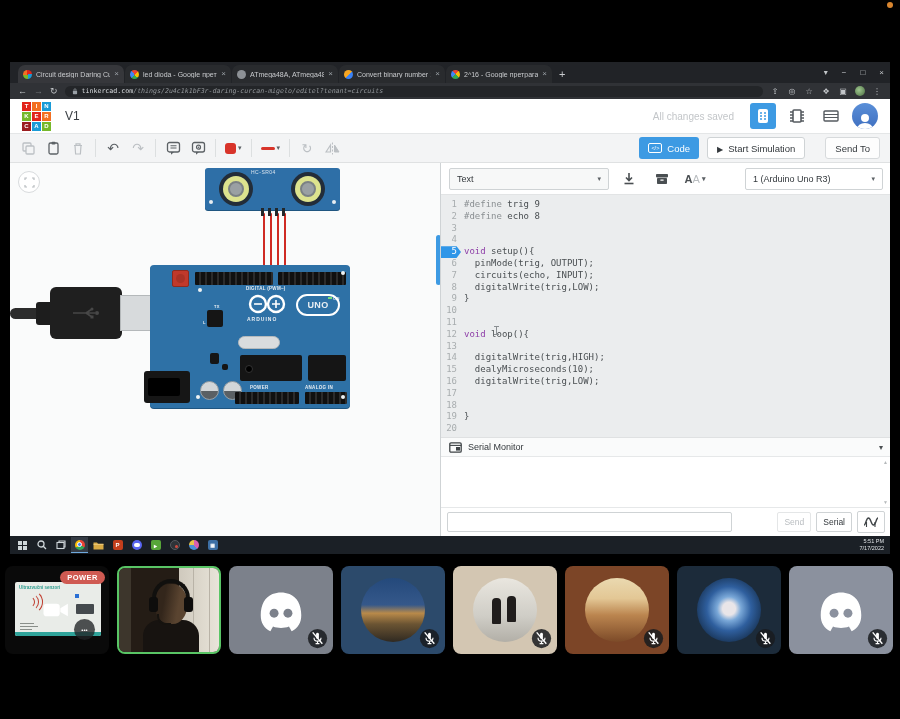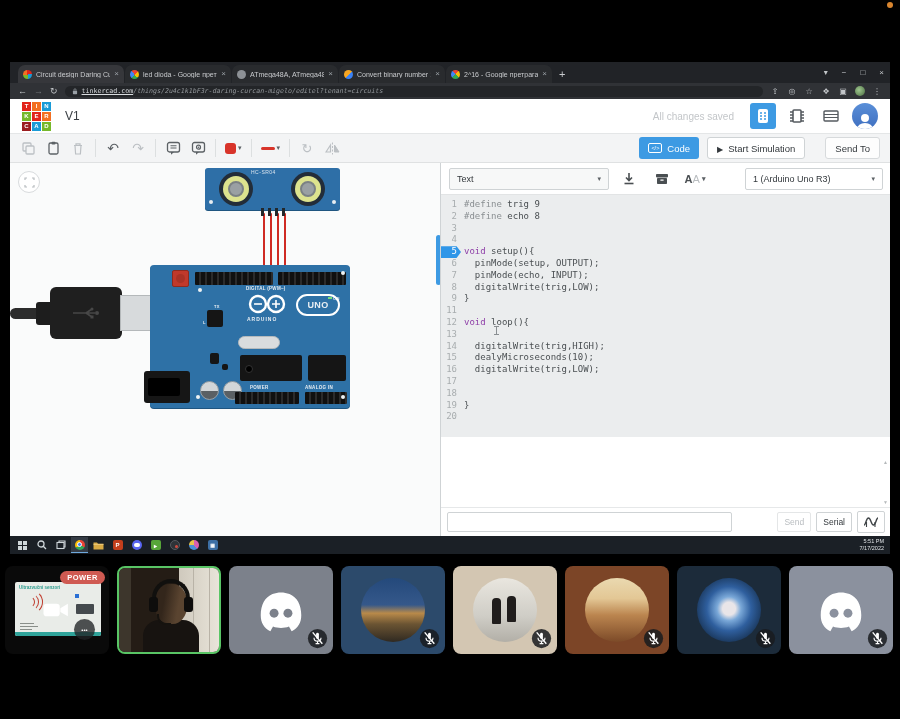--- a/index.html
+++ b/index.html
@@ -37,21 +37,21 @@
   .tab .x{font-size:8px;color:#9aa0a6;line-height:1;}
   #newtab{color:#c9cbce;font-size:11px;margin-left:6px;margin-bottom:3px;}
   #wincontrols{position:absolute;right:6px;top:0;height:21px;display:flex;align-items:center;gap:14px;color:#c3c6c9;font-size:8px;}
 
   
   #addrbar{left:0;top:21px;width:880px;height:16px;background:#303236;display:flex;align-items:center;padding:0 8px;gap:7px;box-sizing:border-box;color:#c3c6c9;font-size:9px;}
   #addrbar .dim{color:#6e7276;}
   #urlpill{flex:1;height:11px;background:#232528;border-radius:6px;display:flex;align-items:center;padding:0 7px;gap:4px;overflow:hidden;}
   #urlpill .lock{width:6px;height:7px;flex:0 0 auto;}
   .urltxt{font-family:"DejaVu Sans Mono",monospace;font-size:6.6px;white-space:nowrap;}
-  .urldom{color:#dadde0;text-decoration:underline;} .urlpath{color:#94989c;font-style:italic;}
+  .urldom{color:#dadde0;} .urlpath{color:#94989c;font-style:italic;}
   .abicon{width:10px;text-align:center;font-size:8px;color:#c3c6c9;}
   #profile-avatar{width:10px;height:10px;border-radius:50%;background:radial-gradient(circle at 40% 40%,#9fc78f,#4a6b3f);}
 
   
   #tkheader{left:0;top:37px;width:880px;height:34px;background:#fff;display:flex;align-items:center;padding:0 12px;box-sizing:border-box;}
   #tklogo{display:grid;grid-template-columns:repeat(3,9px);grid-auto-rows:9px;gap:1px;}
   #tklogo span{color:#fff;font-size:6px;font-weight:bold;display:flex;align-items:center;justify-content:center;}
   #ver{font-size:12px;color:#3a3f44;margin-left:14px;}
   #hdr-right{margin-left:auto;display:flex;align-items:center;gap:8px;}
   #savestatus{font-size:10px;color:#c3c6c9;margin-right:8px;}
@@ -517,35 +517,39 @@
               <div class="cl">
                 <span class="ln">4</span>
                 <span class="ct"></span>
               </div>
               <div class="cl">
                 <span class="ln act">5</span>
                 <span class="ct"><span class="kw">void</span> setup(){</span>
               </div>
               <div class="cl">
                 <span class="ln">6</span>
-                <span class="ct">  pinMode(setup, OUTPUT);</span>
+                <span class="ct">  pinMode(trig, OUTPUT);</span>
               </div>
               <div class="cl">
                 <span class="ln">7</span>
-                <span class="ct">  pinMode(echo, INPUT);</span>
+                <span class="ct">  circuits(echo, INPUT);</span>
               </div>
               <div class="cl">
                 <span class="ln">8</span>
                 <span class="ct">  digitalWrite(trig,LOW);</span>
               </div>
               <div class="cl">
                 <span class="ln">9</span>
                 <span class="ct">}</span>
               </div>
               <div class="cl">
+                <span class="ln">10</span>
+                <span class="ct"></span>
+              </div>
+              <div class="cl">
                 <span class="ln">11</span>
                 <span class="ct"></span>
               </div>
               <div class="cl">
                 <span class="ln">12</span>
                 <span class="ct"><span class="kw">void</span> loop(){</span>
               </div>
               <div class="cl">
                 <span class="ln">13</span>
                 <span class="ct"></span>
@@ -575,20 +579,29 @@
                 <span class="ct">}</span>
               </div>
               <div class="cl">
                 <span class="ln">20</span>
                 <span class="ct"></span>
               </div>
             </div>
           <div id="ibeam" class="abs"></div>
         </div>
 
+        <div id="serialbar" class="abs">
+          <svg width="13" height="11" viewBox="0 0 13 11">
+              <rect x="0.8" y="0.8" width="11.4" height="9.4" rx="1.2" fill="none" stroke="#3f4447" stroke-width="1.3"></rect>
+              <path d="M1 3.4h11.4" stroke="#3f4447" stroke-width="1.1"></path>
+              <rect x="7" y="5" width="4" height="3.6" fill="#3f4447"></rect>
+            </svg>
+          <span class="t">Serial Monitor</span>
+          <span class="i-chevd"></span>
+        </div>
 
         <div id="serialout" class="abs">
           <span class="scrar i-up" style="top:2px"></span>
           <span class="scrar i-down" style="bottom:2px"></span>
         </div>
 
         <div id="inputrow" class="abs">
           <input id="serialinput" value="" style="">
           <div class="sbtn" id="sendlbl">
               <span>Send</span>

